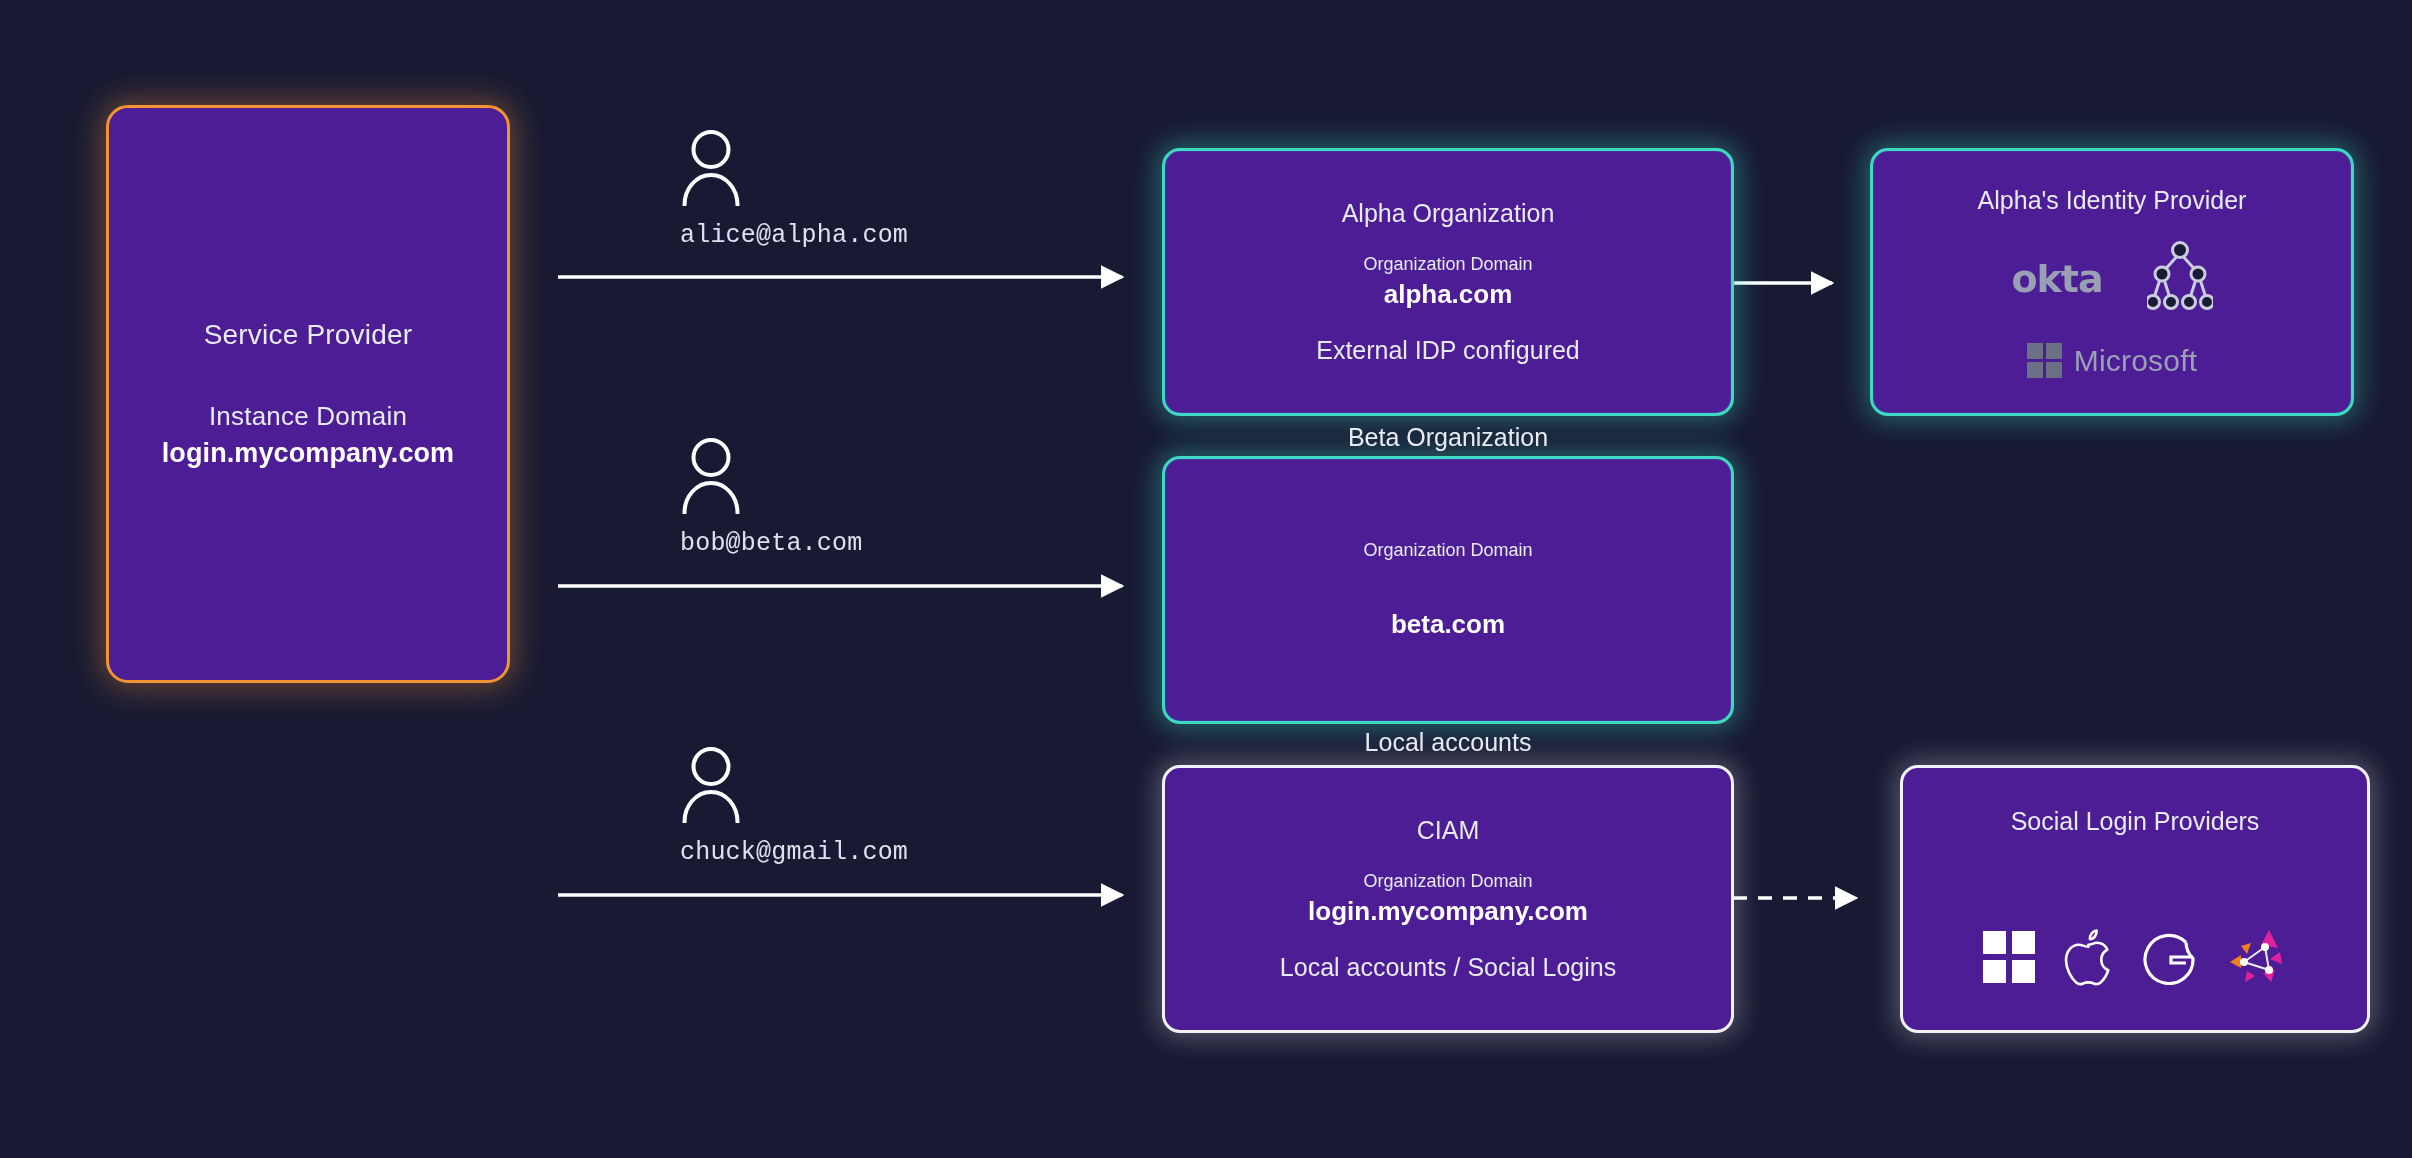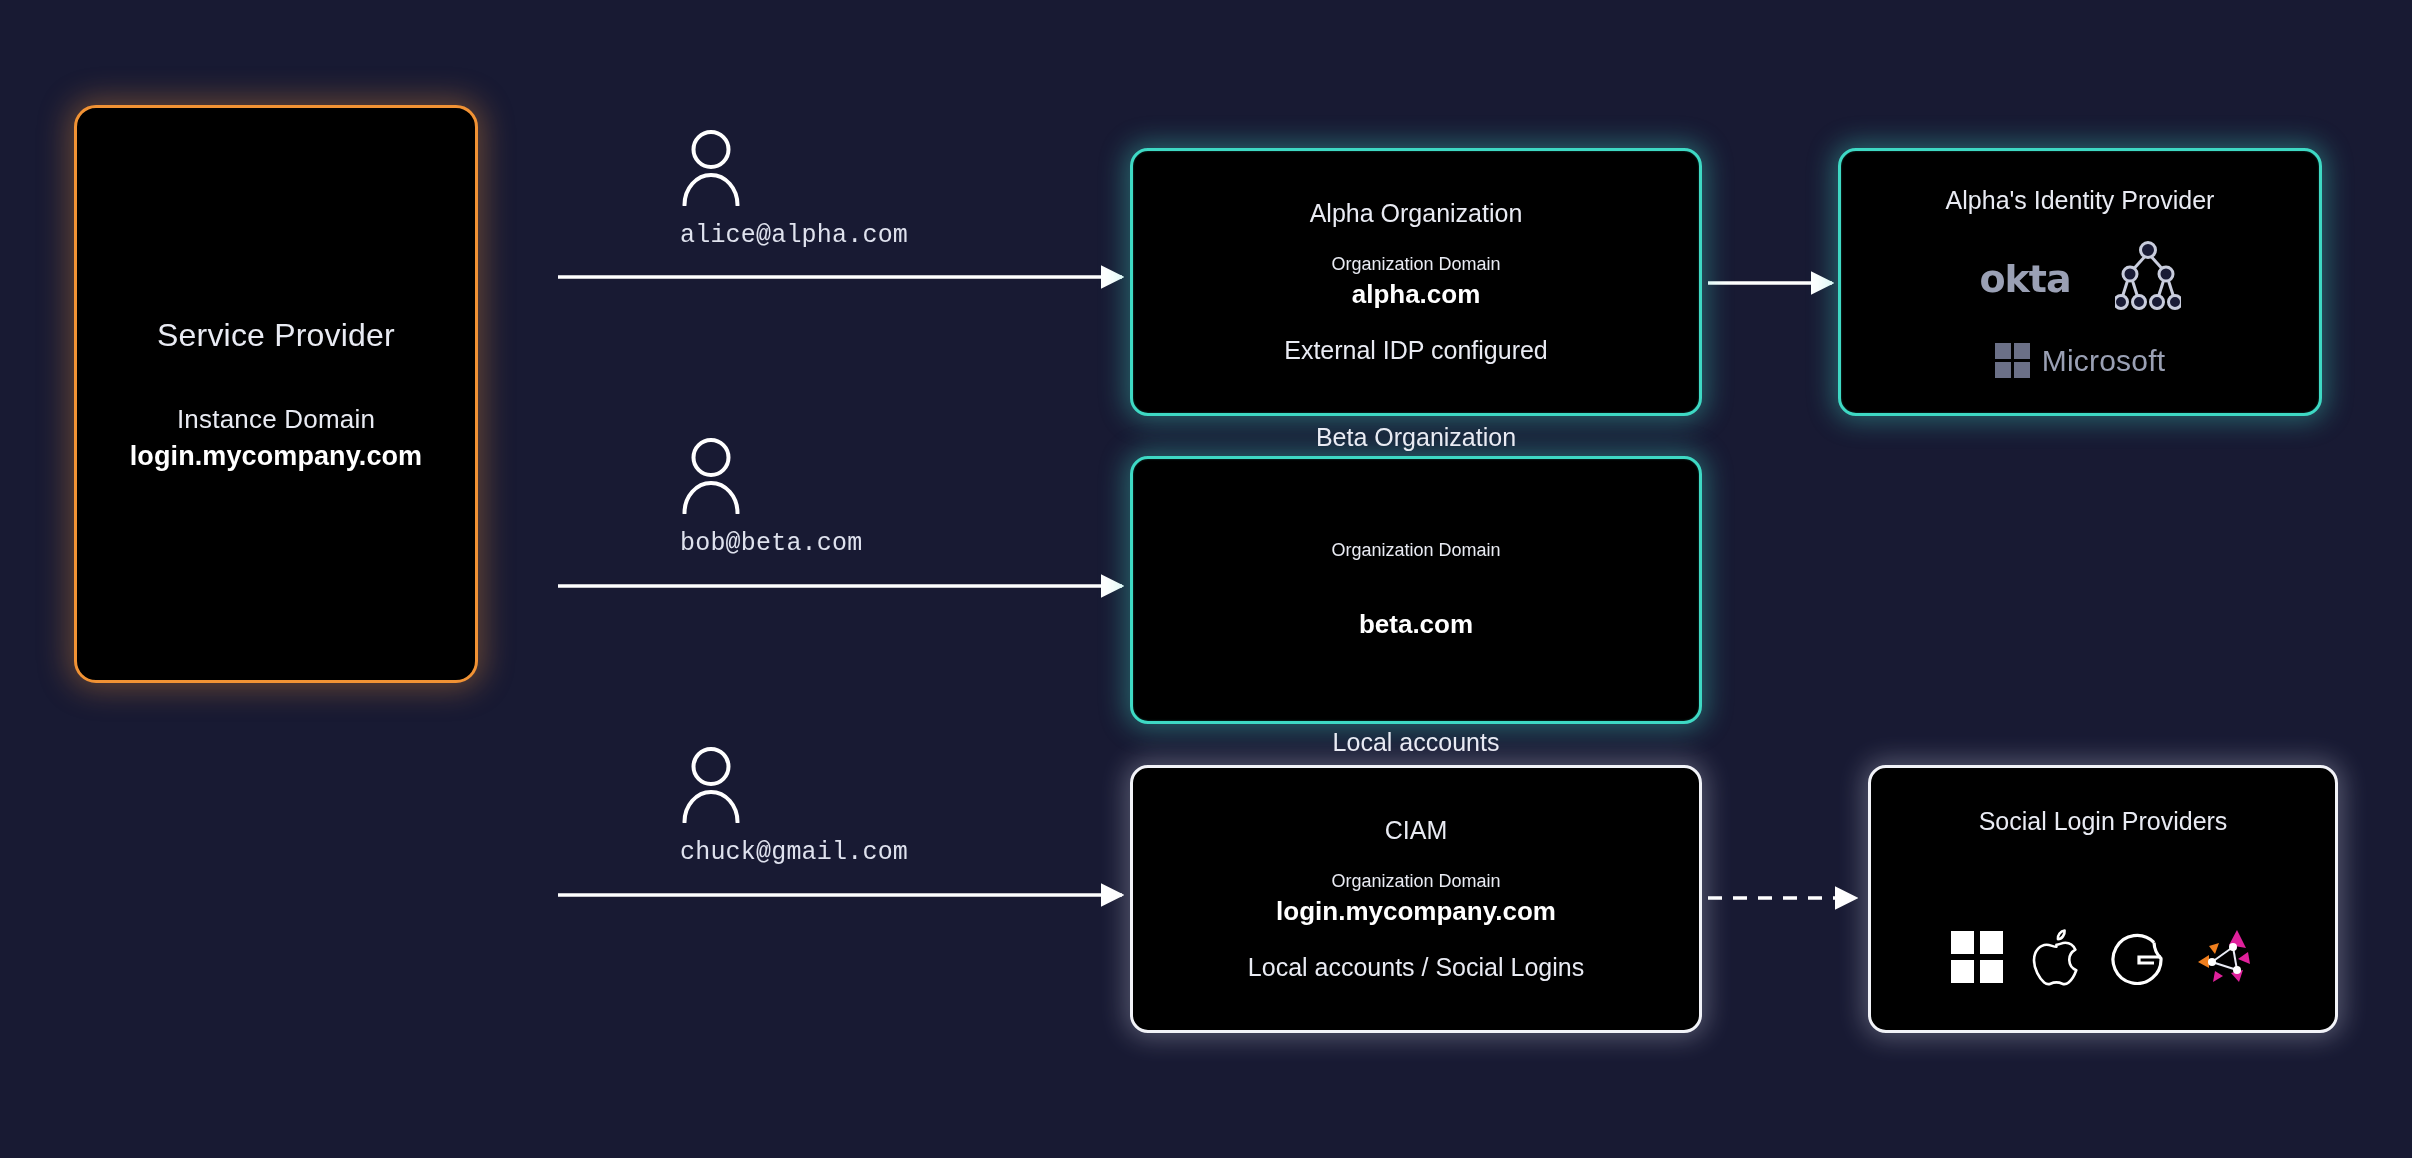--- a/index.html
+++ b/index.html
@@ -11,37 +11,38 @@
     position:relative;
     overflow:hidden;
     color:#e8eaf2;
   }
   .canvas { position:absolute; inset:0; }
 
   
   .box {
     position:absolute;
     border-radius:18px;
-    background:#000000;
+    background:#4c1d95;
     display:flex;
     flex-direction:column;
     align-items:center;
     justify-content:center;
+    margin-left:32px;
   }
   .box.teal   { border:3px solid #3ed9c4; box-shadow:0 0 26px 5px rgba(62,217,196,.38), inset 0 0 2px rgba(62,217,196,.4); }
   .box.white  { border:3px solid #f2f3f8; box-shadow:0 0 26px 5px rgba(225,229,245,.30); }
   .box.orange { border:3px solid #f19234; box-shadow:0 0 30px 6px rgba(241,146,52,.35); }
 
   
   #service-provider {
     left:74px; top:105px; width:404px; height:578px;
     border-radius:22px;
     justify-content:center;
   }
-  #service-provider .sp-title   { font-size:32px; font-weight:400; color:#e9ebf3; letter-spacing:.2px; }
+  #service-provider .sp-title   { font-size:28px; font-weight:400; color:#e9ebf3; letter-spacing:.2px; }
   #service-provider .sp-sub     { font-size:26px; font-weight:400; color:#e9ebf3; margin-top:50px; letter-spacing:.2px;}
   #service-provider .sp-domain  { font-size:27px; font-weight:700; color:#ffffff; margin-top:6px; letter-spacing:.1px;}
 
   
   .org-box { width:572px; height:268px; }
   #alpha-org { left:1130px; top:148px; }
   #beta-org  { left:1130px; top:456px;gap:44px; }
   #ciam-org  { left:1130px; top:765px; }
 
   .org-title  { font-size:25px; color:#e9ebf3; font-weight:400; }

